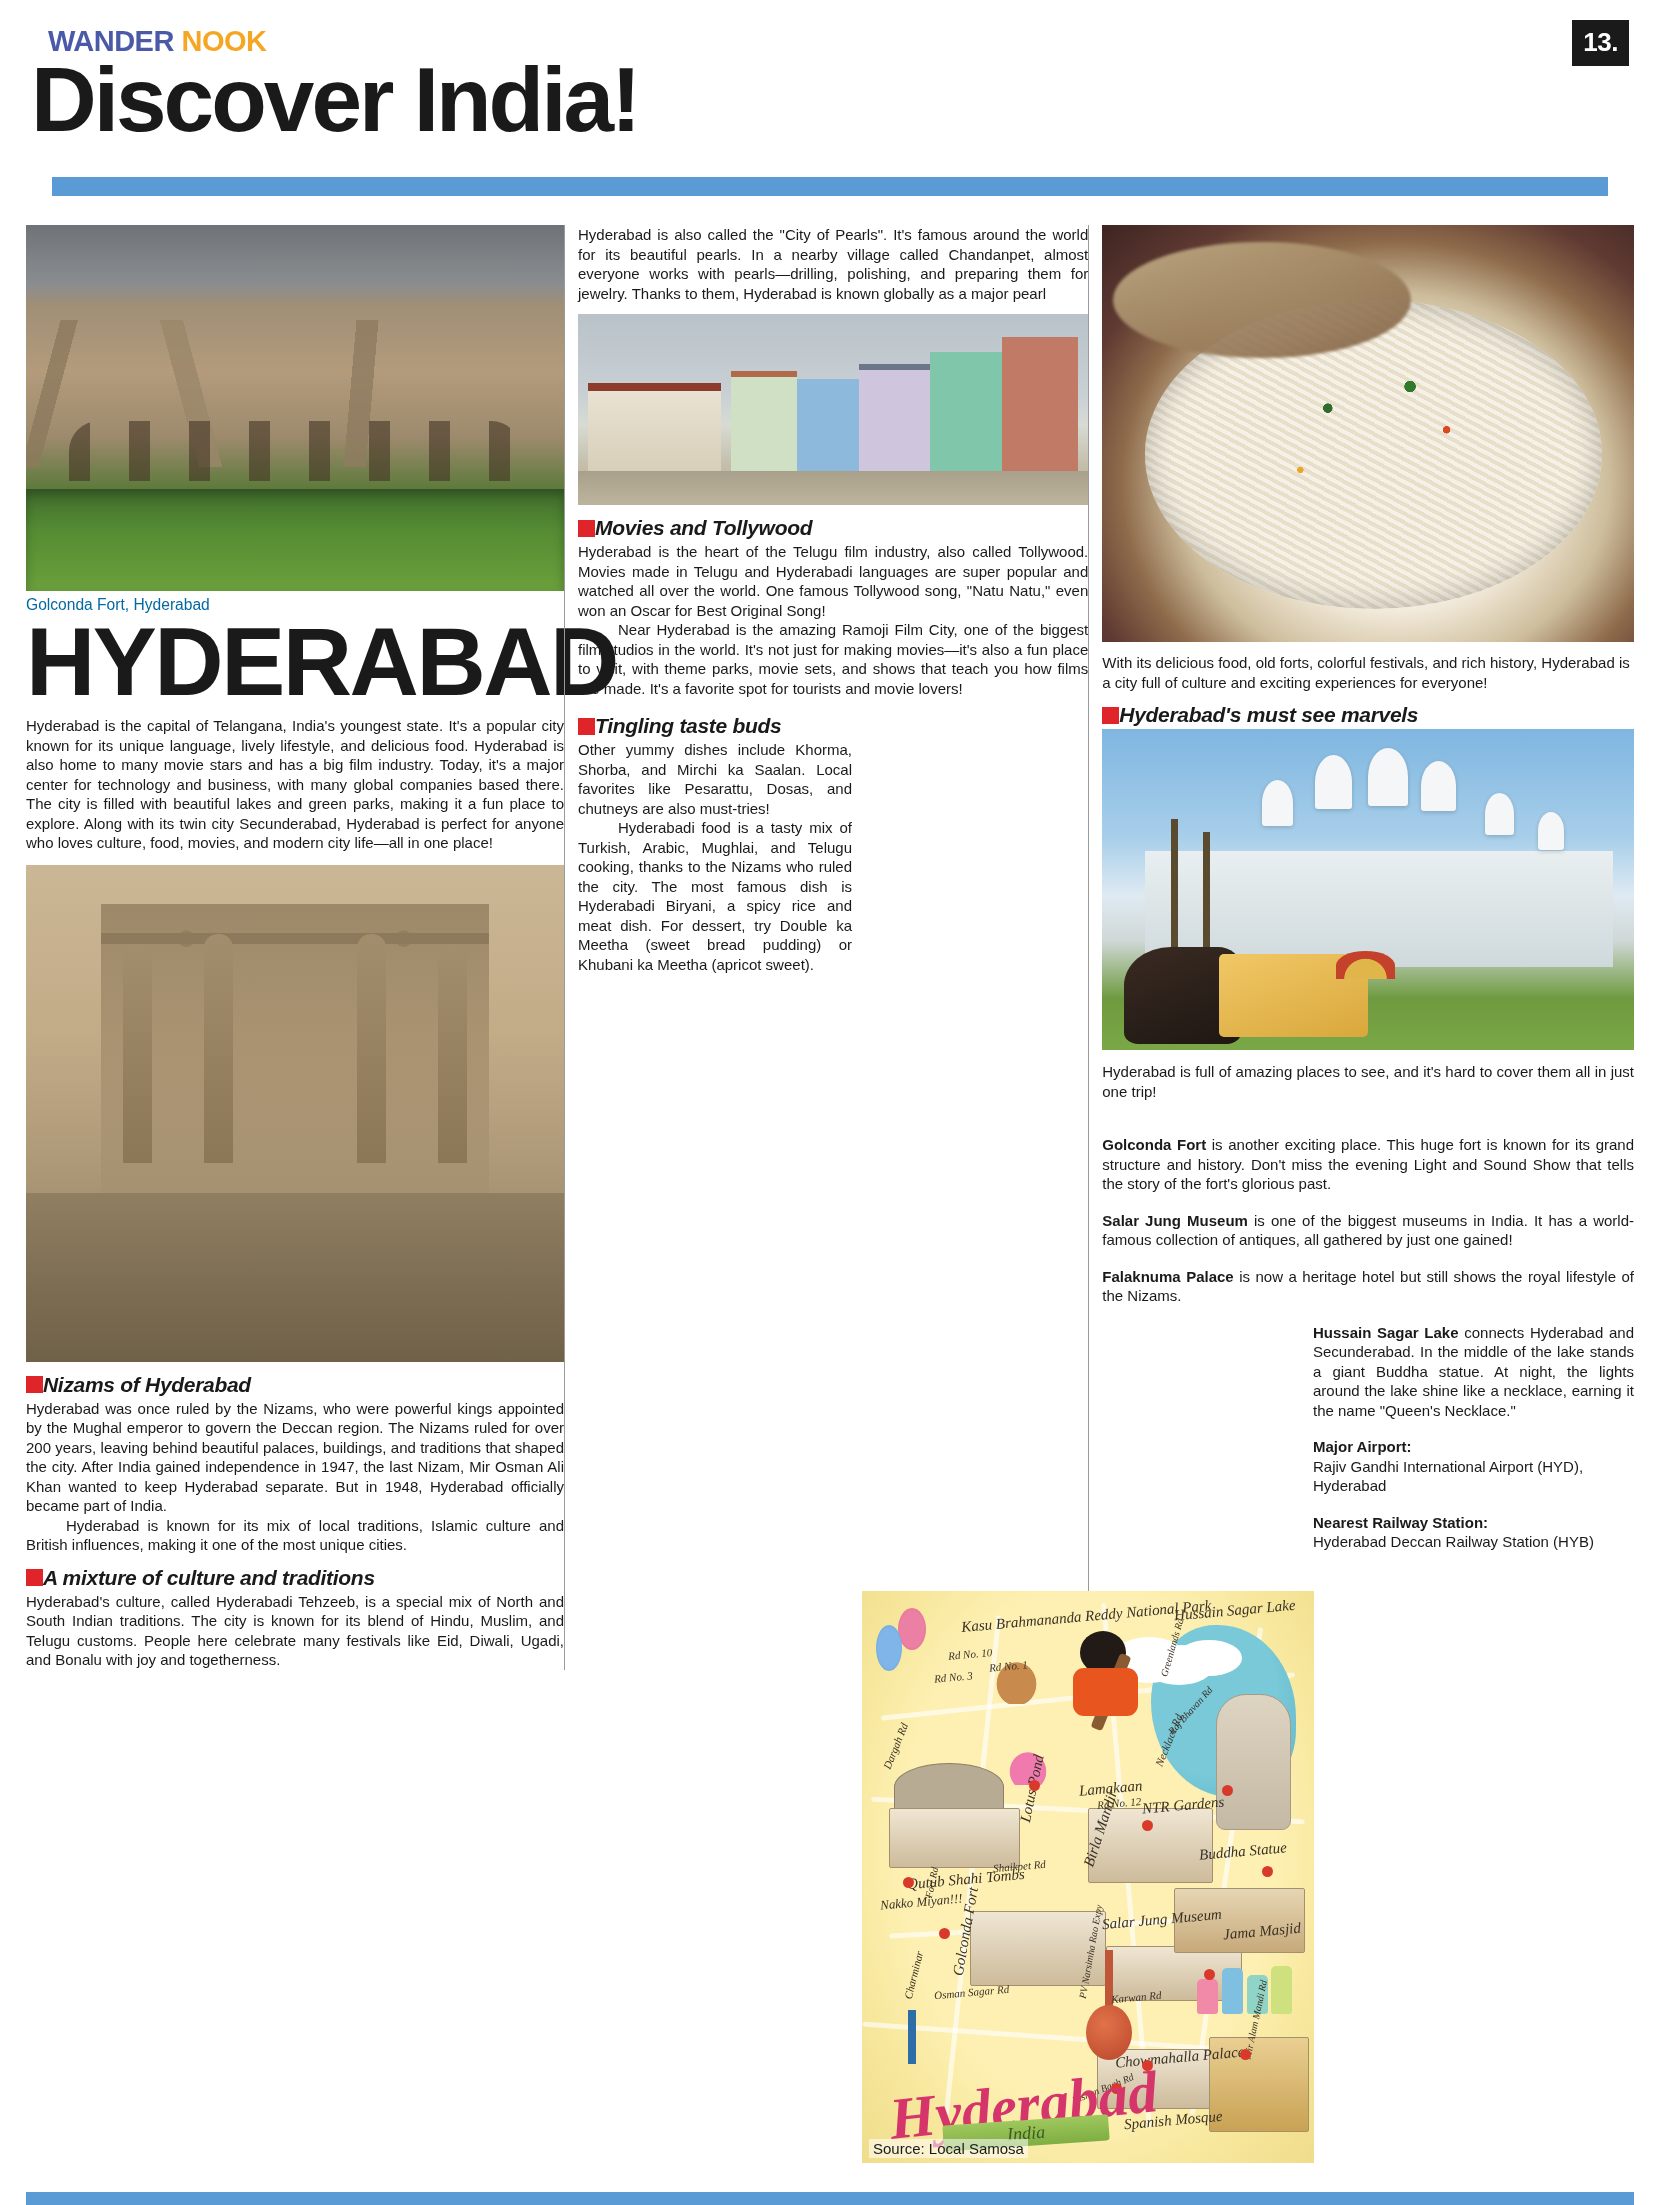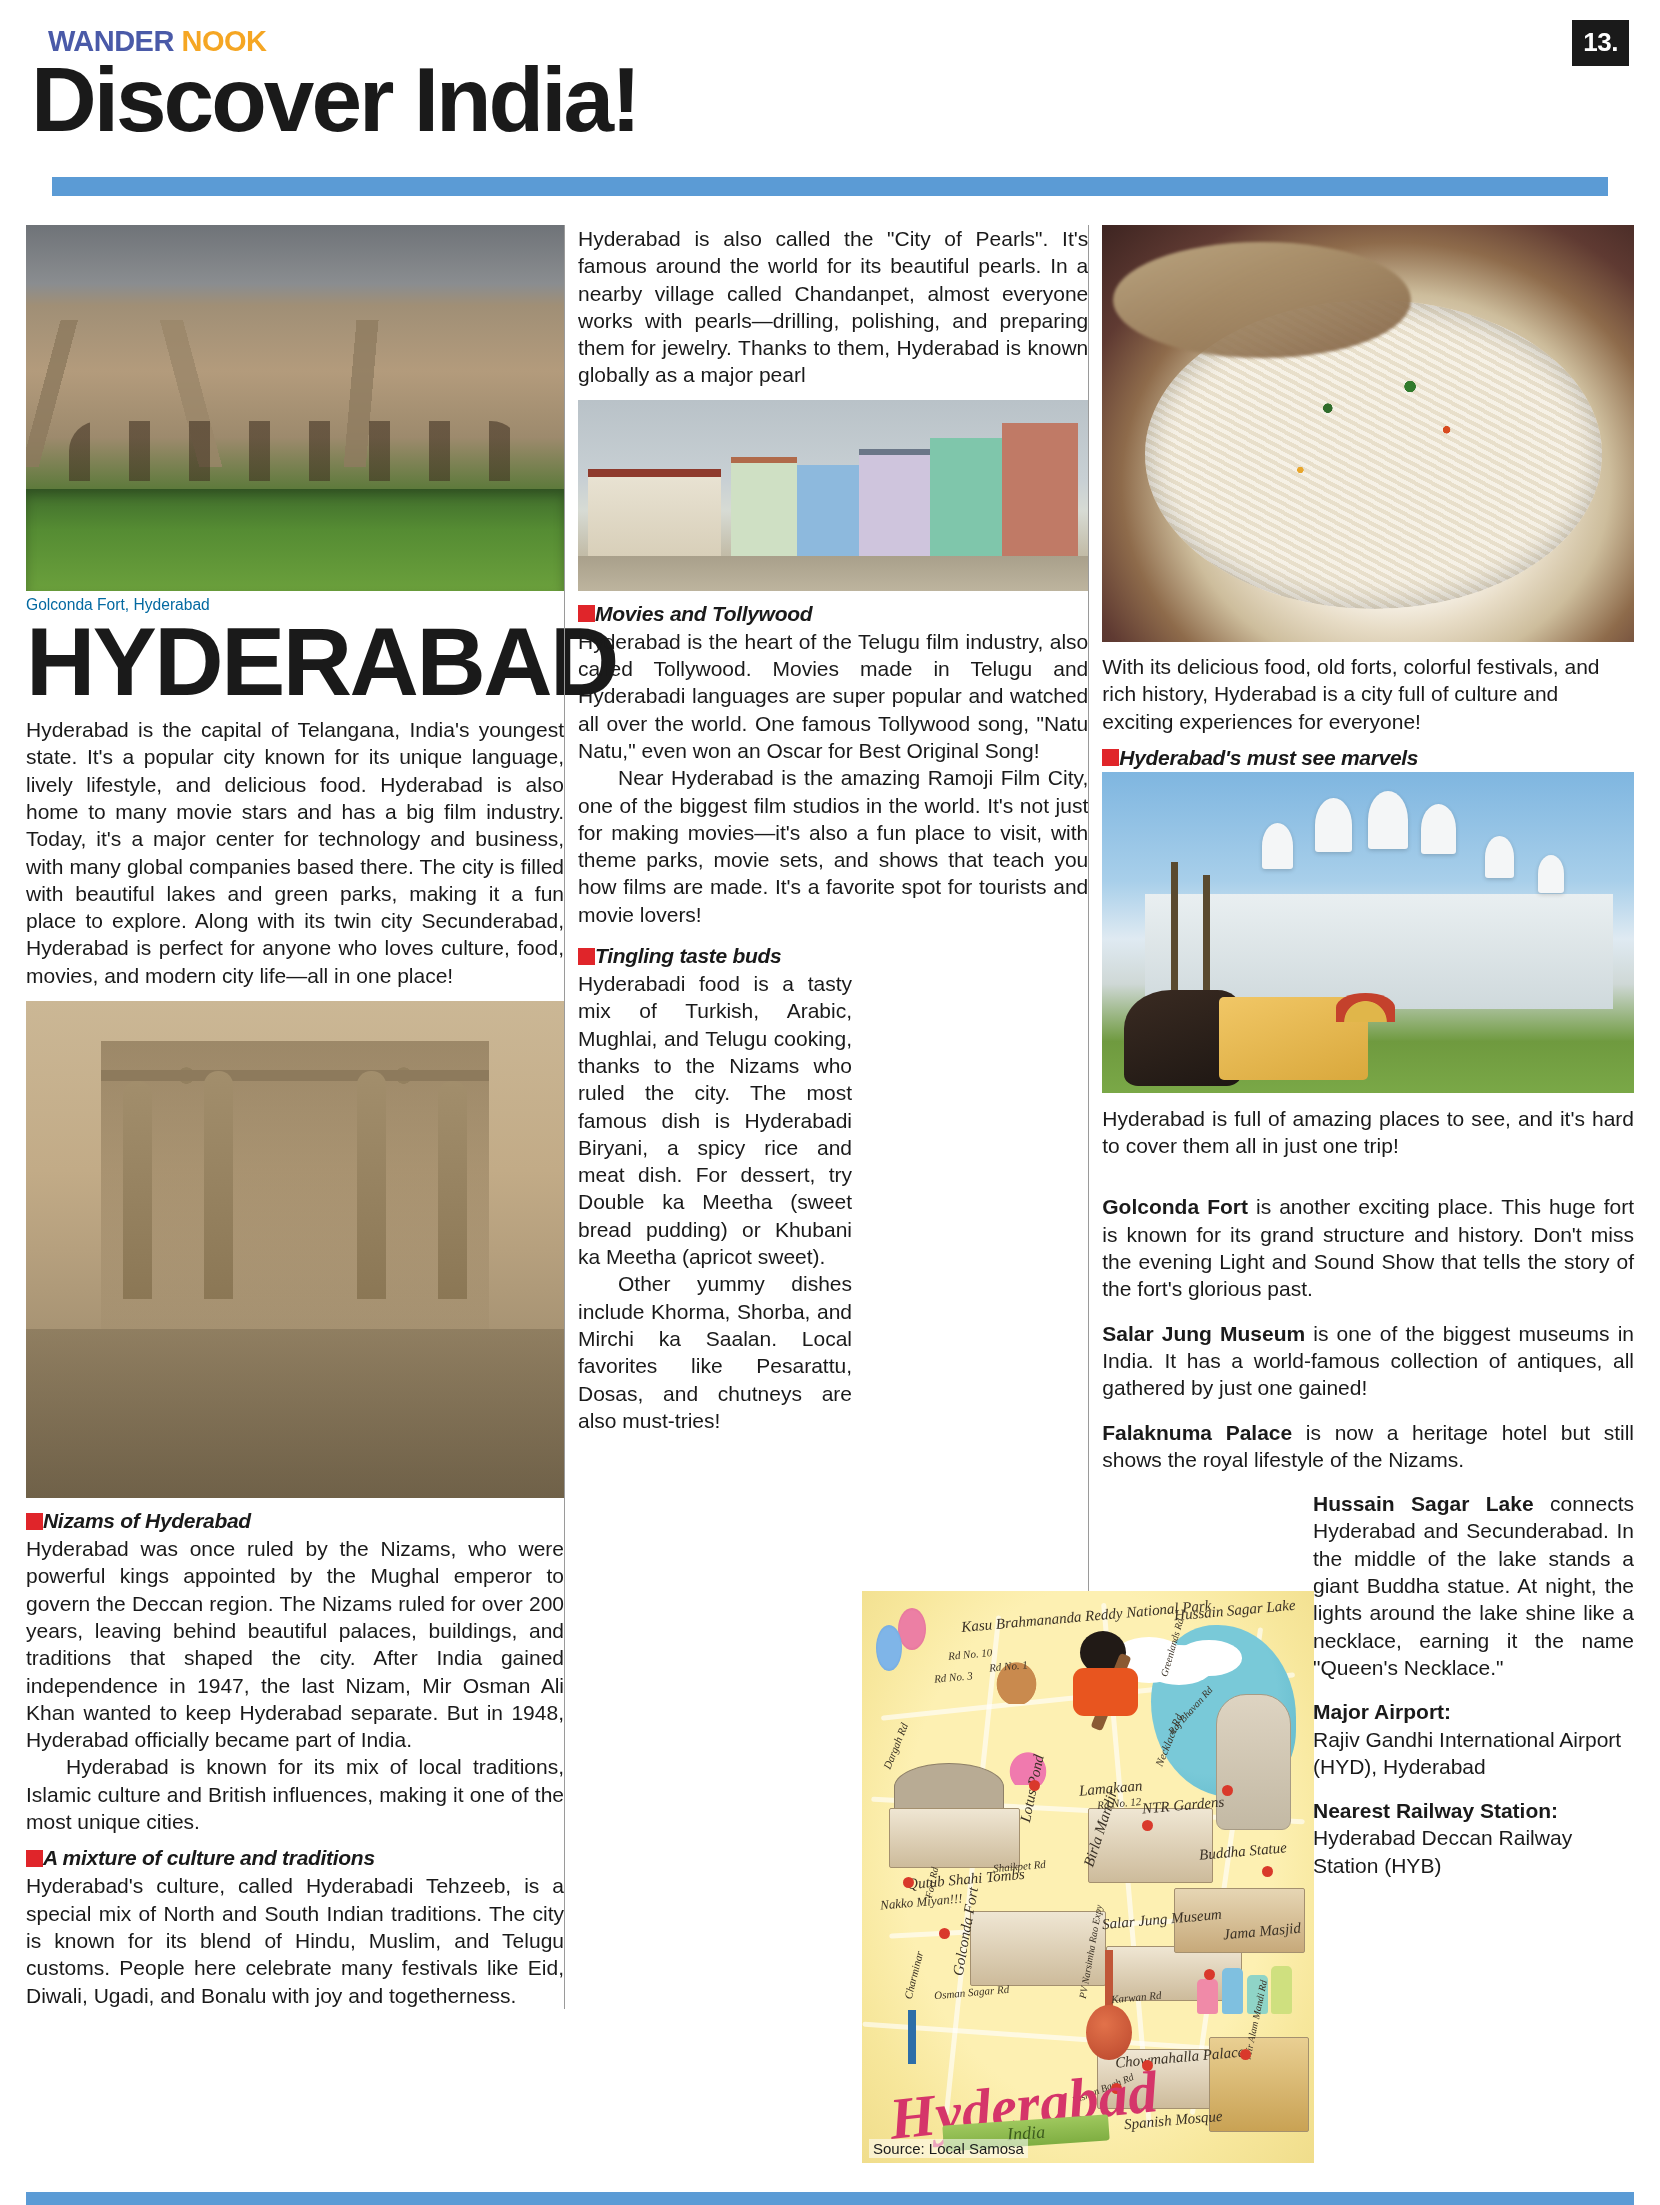--- a/index.html
+++ b/index.html
@@ -159,21 +159,21 @@
       border-radius:50%; background: radial-gradient(circle at 40% 35%, #e2724a, #b9462c); }
   .mapimg .hookah .stem{ position:absolute; bottom:50px; left:26px; width:8px; height:60px; background:#c05638; }
   .mapimg .bottles { position:absolute; right:6%; bottom:26%; width:90px; height:55px; }
   .mapimg .bottles span { position:absolute; bottom:0; width:21px; border-radius:5px 5px 3px 3px; }
   .mapsrc { position:absolute; left:7px; bottom:5px; font-size:15px; color:#1a1a1a; background: rgba(255,255,255,.55); padding:1px 4px; }
 
   
   .kicker { display:flex; align-items:center; margin:11px 0 2px; }
   .kicker .sq { width:17px; height:17px; background:#e0252a; flex:none; }
   .kicker h3 { font-size:21px; font-style:italic; font-weight:bold; letter-spacing:-0.3px; }
-  p.body { font-size:21px; line-height:1.30; text-align: justify; hyphens:auto; }
+  p.body { font-size:15px; line-height:1.30; text-align: justify; hyphens:auto; }
   p.body + p.body { text-indent: 40px; }
   .hy { font-size: 96px; font-weight: 900; letter-spacing:-2.5px; line-height:.98; margin:1px 0 7px; }
   .b { font-weight: bold; }
   .gap { height: 17px; }
 
   
   .footbar { position:absolute; left:26px; right:26px; bottom:0; height:13px; background:#5b9bd5; }
 </style>
 </head>
 <body>
@@ -248,22 +248,22 @@
       </div>
       <p class="body">Hyderabad is the heart of the Telugu film industry, also called Tollywood. Movies made in Telugu and Hyderabadi languages are super popular and watched all over the world. One famous Tollywood song, "Natu Natu," even won an Oscar for Best Original Song!</p>
       <p class="body">Near Hyderabad is the amazing Ramoji Film City, one of the biggest film studios in the world. It's not just for making movies—it's also a fun place to visit, with theme parks, movie sets, and shows that teach you how films are made. It's a favorite spot for tourists and movie lovers!</p>
 
       <div style="height:5px"></div>
       <div class="kicker">
         <span class="sq"></span>
         <h3>Tingling taste buds</h3>
       </div>
       <div style="width:274px">
+        <p class="body">Other yummy dishes include Khorma, Shorba, and Mirchi ka Saalan. Local favorites like Pesarattu, Dosas, and chutneys are also must-tries!</p>
         <p class="body">Hyderabadi food is a tasty mix of Turkish, Arabic, Mughlai, and Telugu cooking, thanks to the Nizams who ruled the city. The most famous dish is Hyderabadi Biryani, a spicy rice and meat dish. For dessert, try Double ka Meetha (sweet bread pudding) or Khubani ka Meetha (apricot sweet).</p>
-        <p class="body">Other yummy dishes include Khorma, Shorba, and Mirchi ka Saalan. Local favorites like Pesarattu, Dosas, and chutneys are also must-tries!</p>
       </div>
     </div>
 
     <div class="col-right">
       <div class="vrule" style="left:0;"></div>
 
       <div class="ph biryani"></div>
 
       <p class="body" style="margin-top:11px;text-align:left">With its delicious food, old forts, colorful festivals, and rich history, Hyderabad is a city full of culture and exciting experiences for everyone!</p>
 

